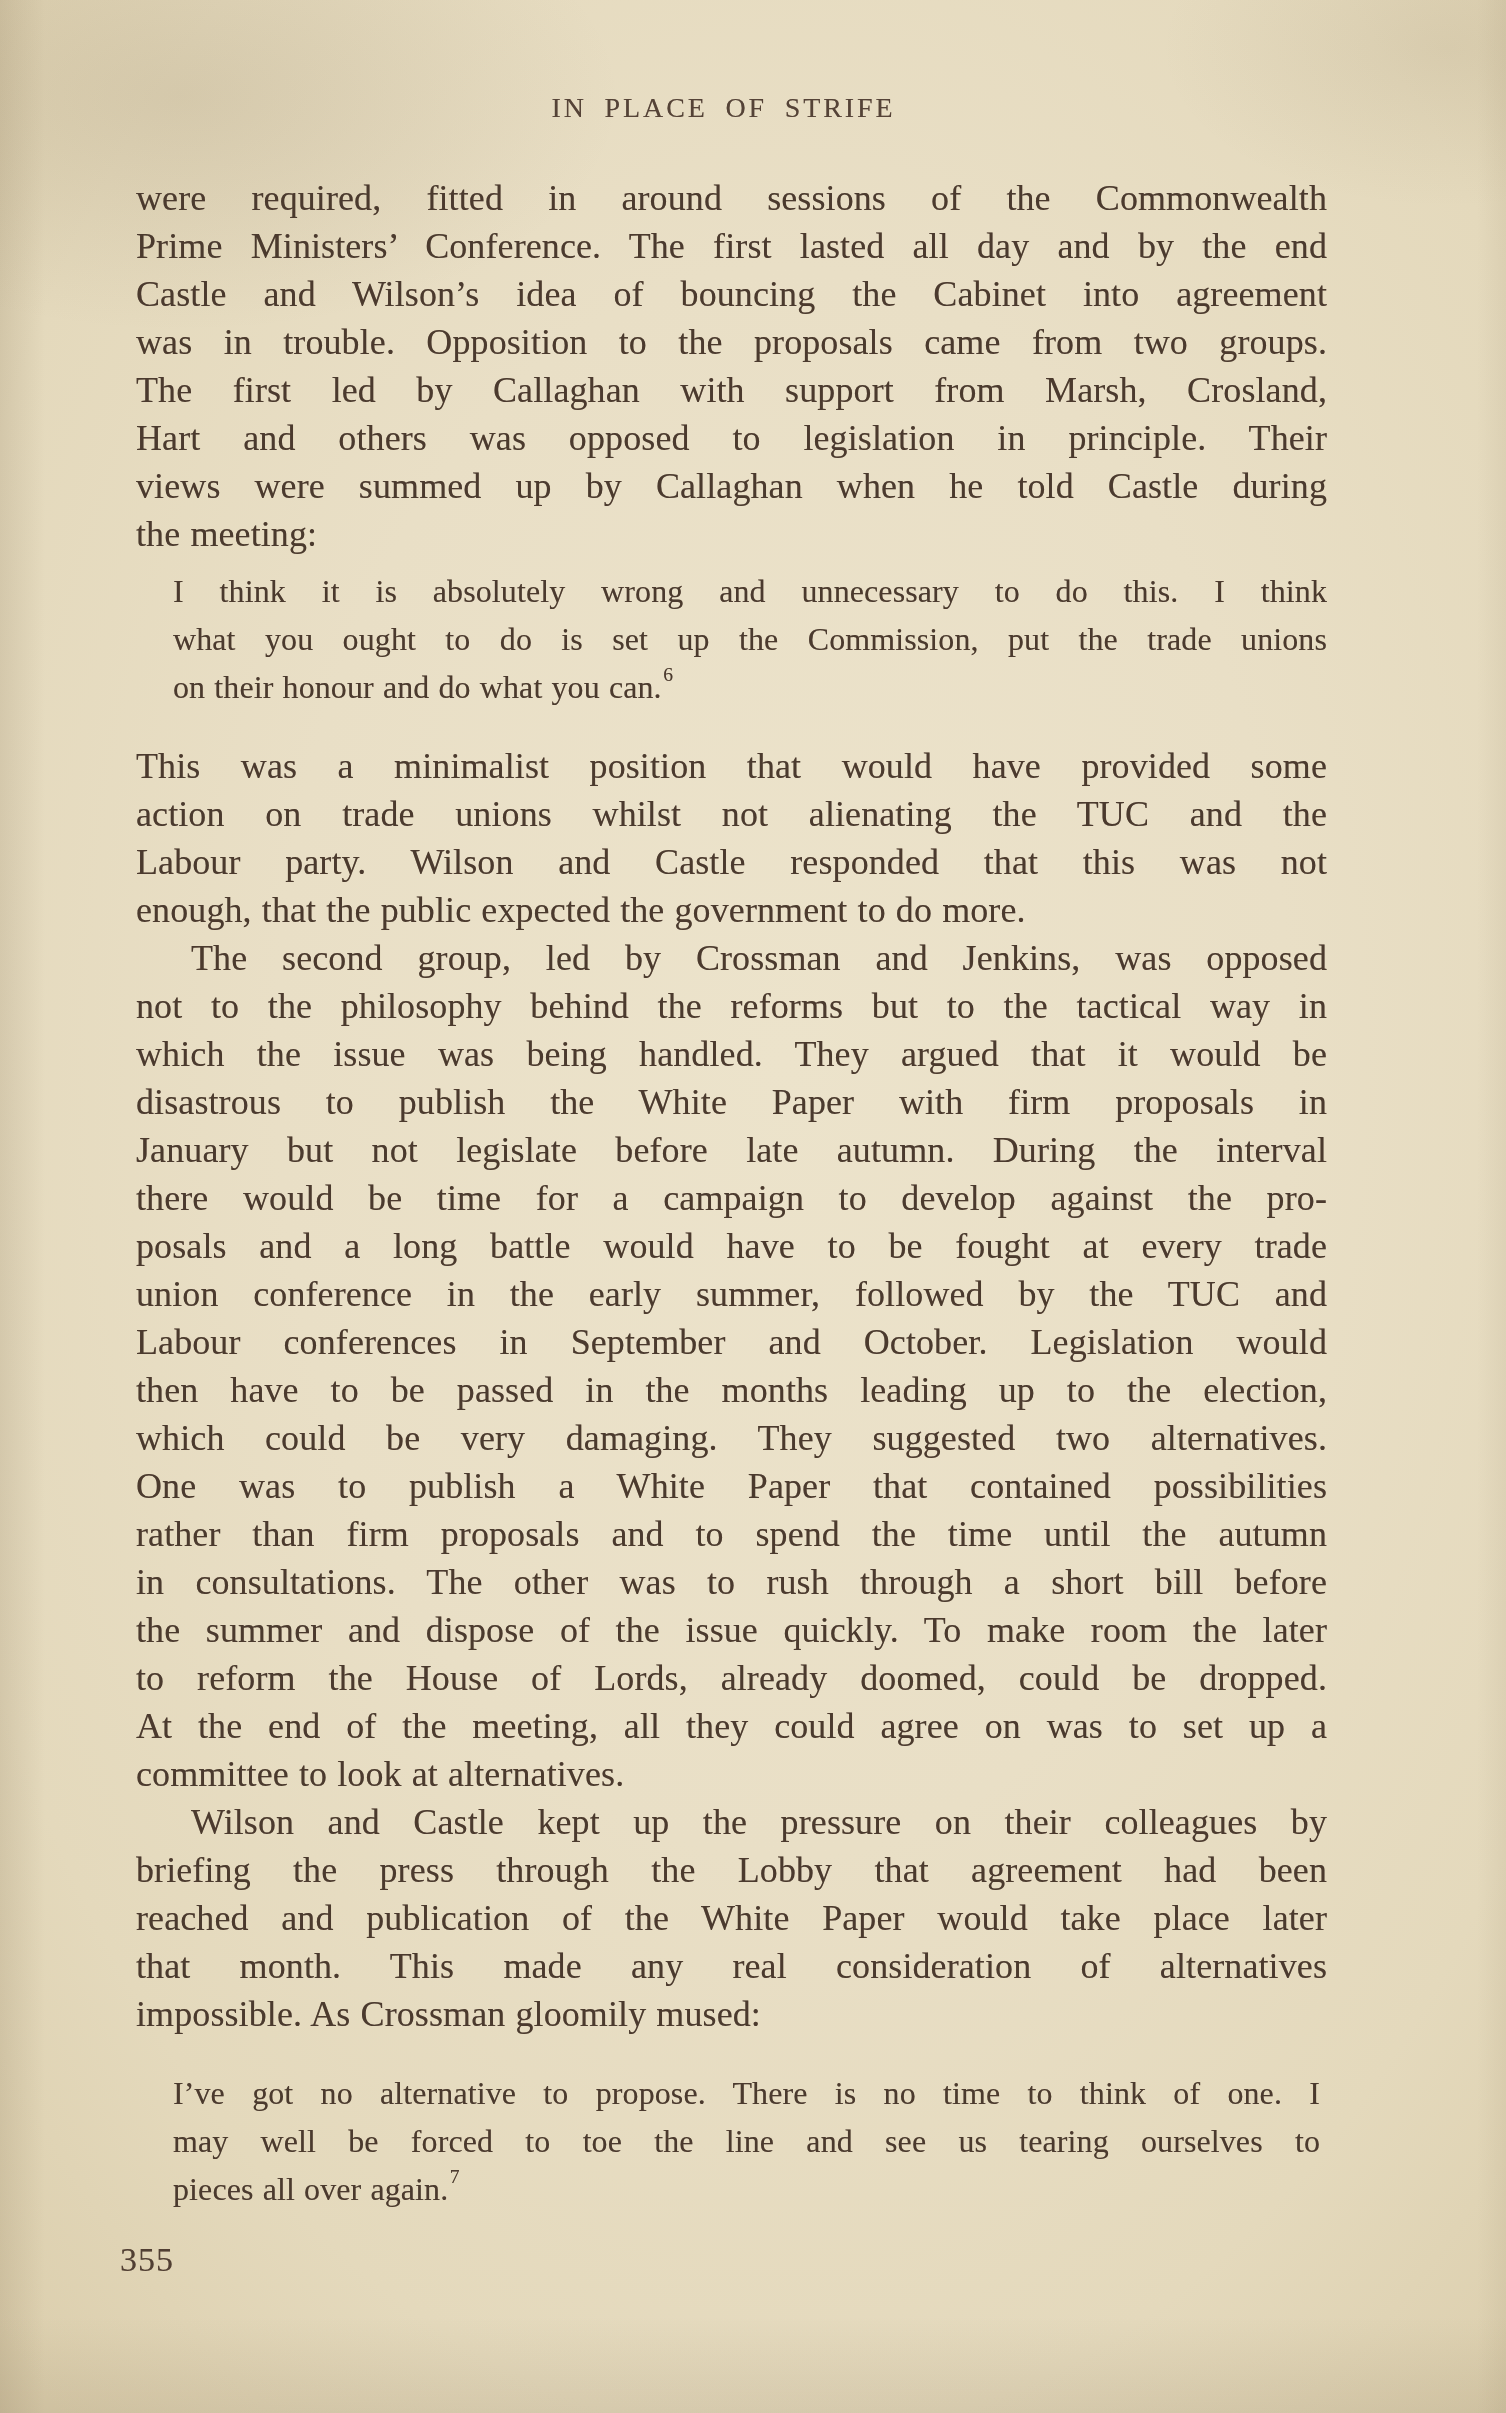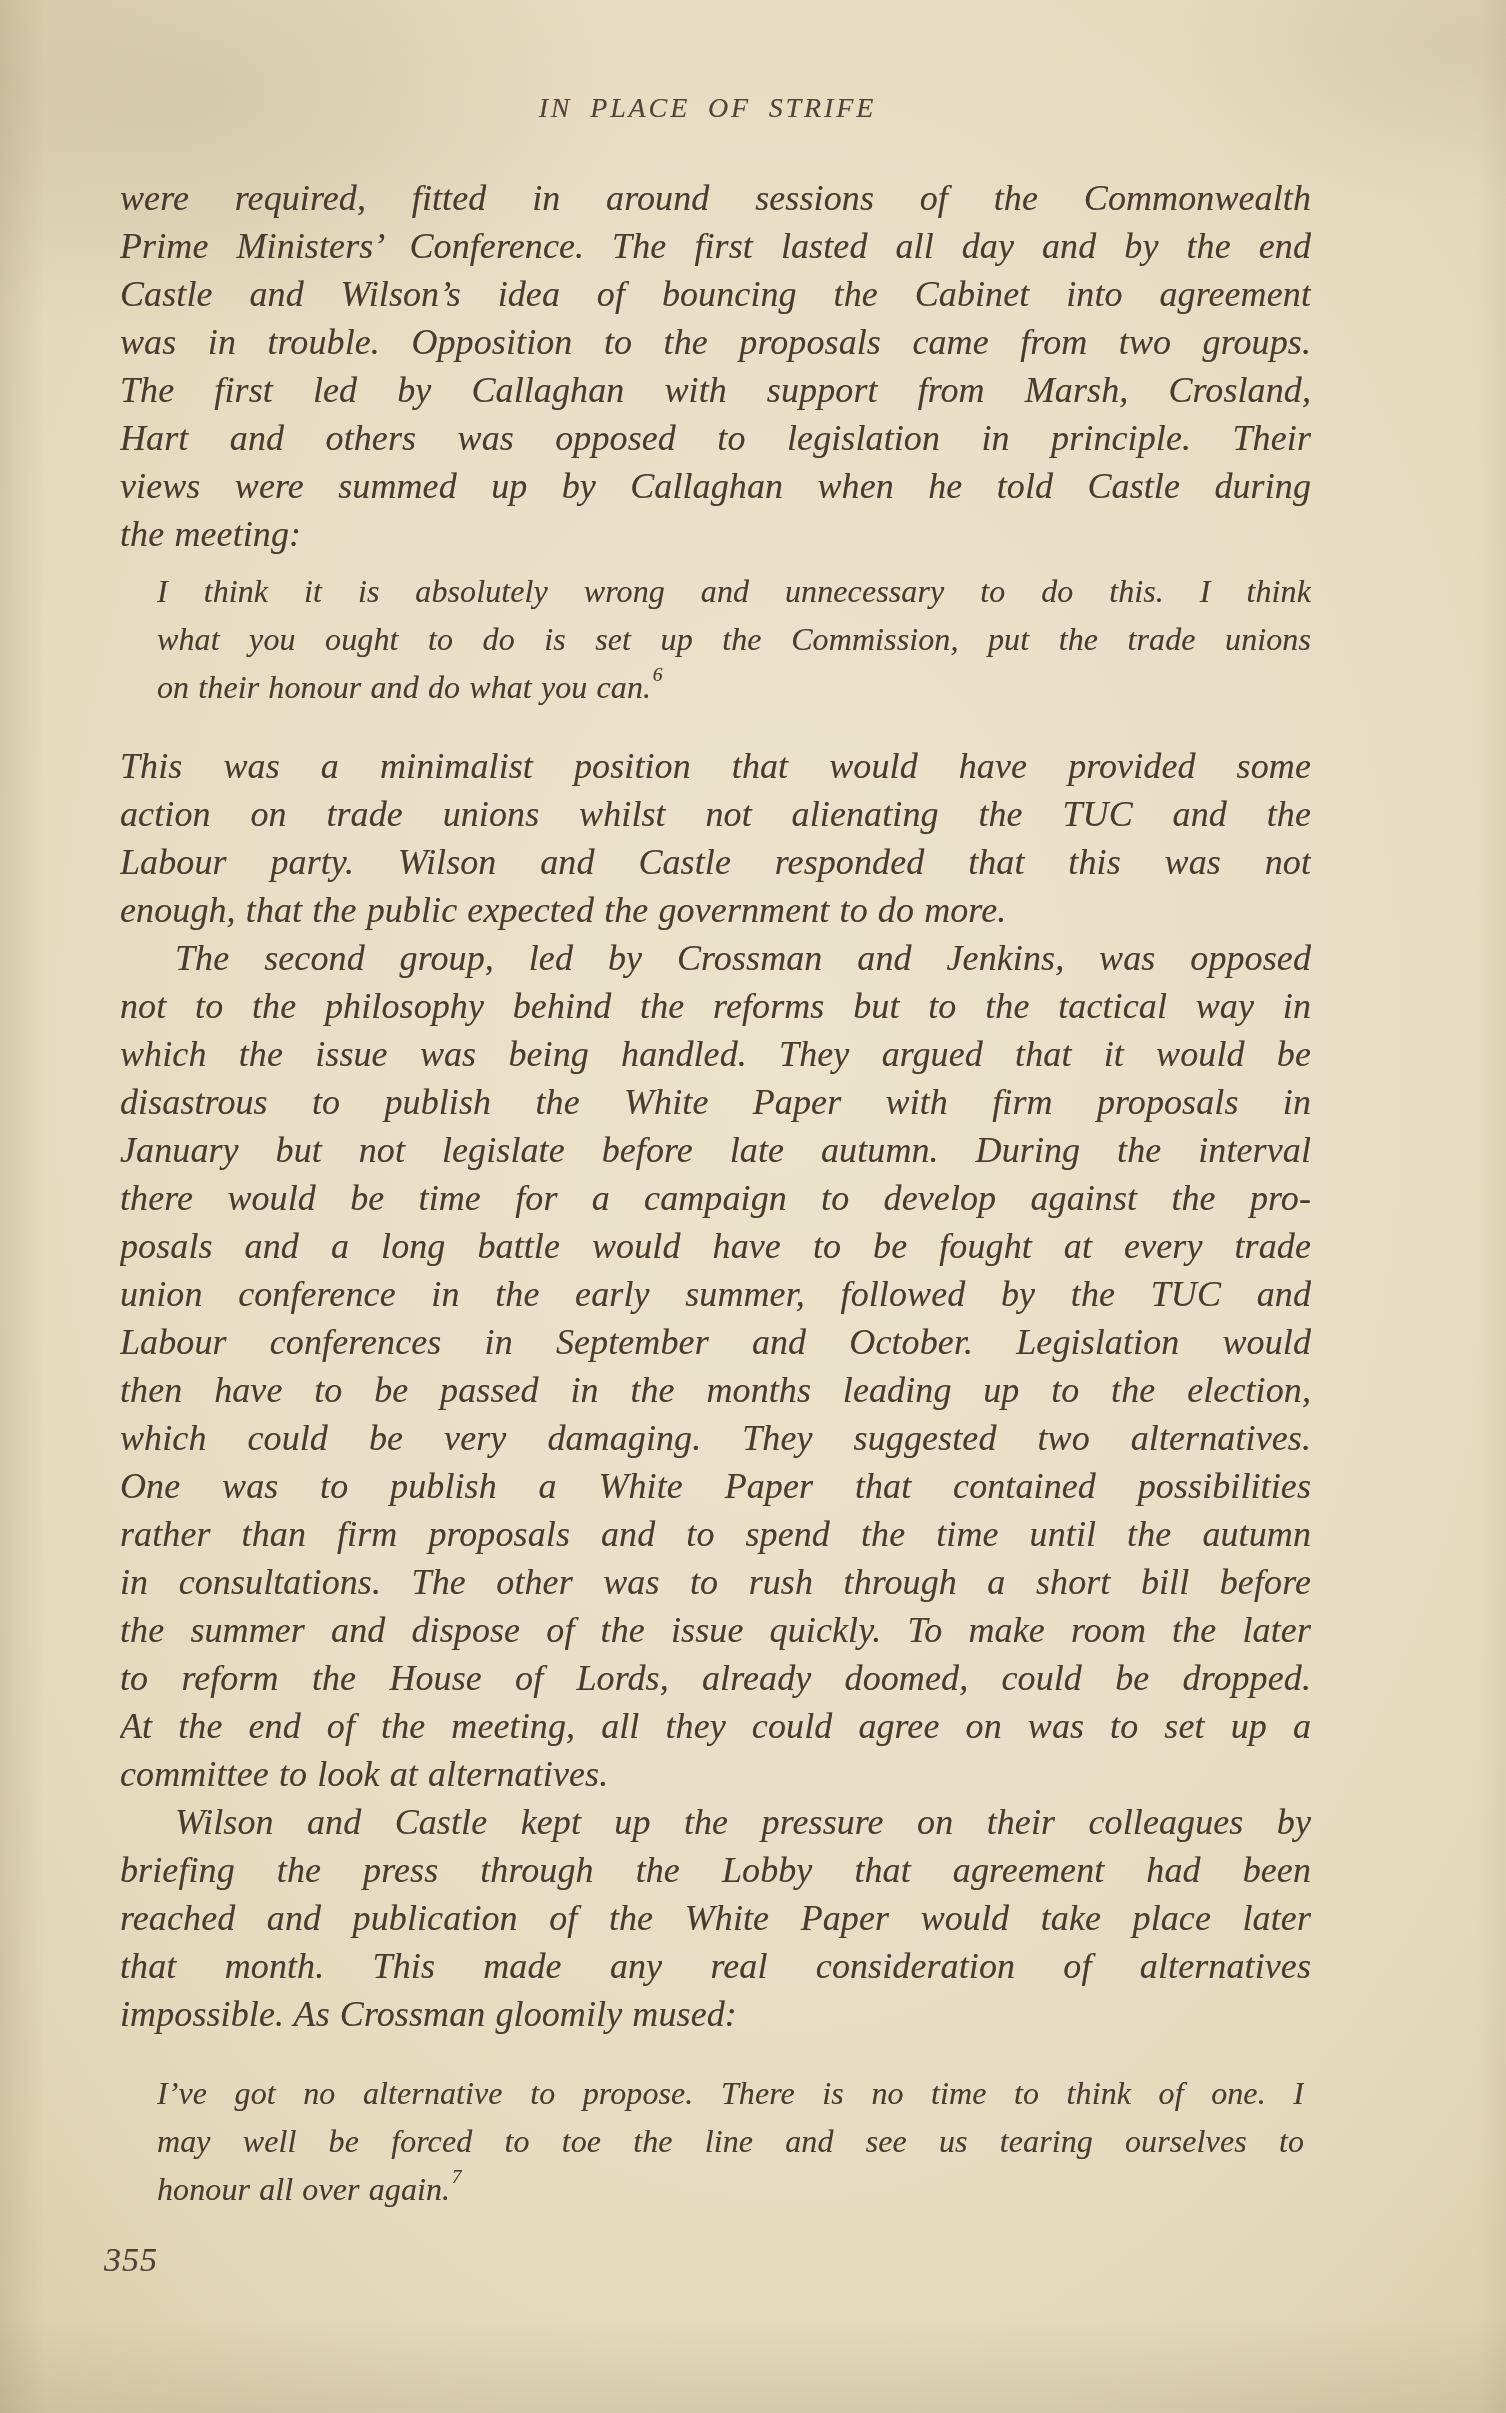--- a/index.html
+++ b/index.html
@@ -17,24 +17,23 @@
     background:
       radial-gradient(735px 392px at 12% 4%, rgba(118, 98, 66, 0.14), transparent 60%),
       radial-gradient(441px 245px at 96% 2%, rgba(118, 98, 66, 0.10), transparent 65%),
       linear-gradient(to right, rgba(110, 90, 60, 0.14) 0%, transparent 3%),
       linear-gradient(to left, rgba(110, 90, 60, 0.08) 0%, transparent 2%),
       linear-gradient(to top, rgba(110, 90, 60, 0.12) 0%, transparent 4%),
       radial-gradient(ellipse 1127px 1764px at 52% 44%, #ece3cb 0%, #e9dfc6 45%, #e4d9bc 78%, #dccfae 100%);
   }
   .text-block {
     position: absolute;
-    left: 104px;
+    left: 120px;
     top: 0;
     width: 1207px;
-    font-style: italic;
   }
   .running-header {
     margin-top: 91px;
     text-align: center;
     font-size: 28px;
     line-height: 34px;
     letter-spacing: 2.9px;
     word-spacing: 7.8px;
     color: #554337;
     text-shadow: 0 0 0.5px rgba(85, 67, 55, 0.45);
@@ -140,20 +139,20 @@
       <div class="line">Wilson and Castle kept up the pressure on their colleagues by</div>
       <div class="line">briefing the press through the Lobby that agreement had been</div>
       <div class="line">reached and publication of the White Paper would take place later</div>
       <div class="line">that month. This made any real consideration of alternatives</div>
       <div class="line last">impossible. As Crossman gloomily mused:</div>
     </div>
 
     <div class="block quote q2">
       <div class="line">I’ve got no alternative to propose. There is no time to think of one. I</div>
       <div class="line">may well be forced to toe the line and see us tearing ourselves to</div>
-      <div class="line last"><span>honour all over again.</span><sup class="footnote">7</sup></div>
+      <div class="line last"><span>pieces all over again.</span><sup class="footnote">7</sup></div>
     </div>
 
     <div class="page-number">355</div>
 
   </div>
 </div>
 
 
 </body></html>

